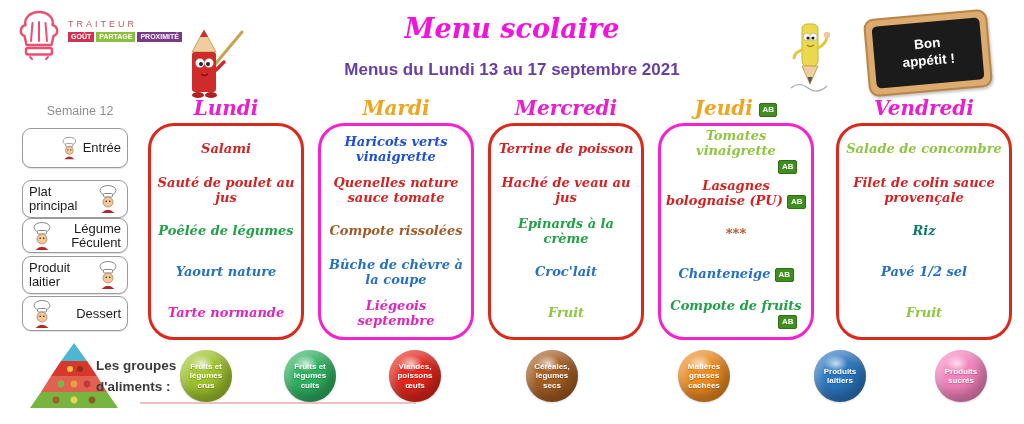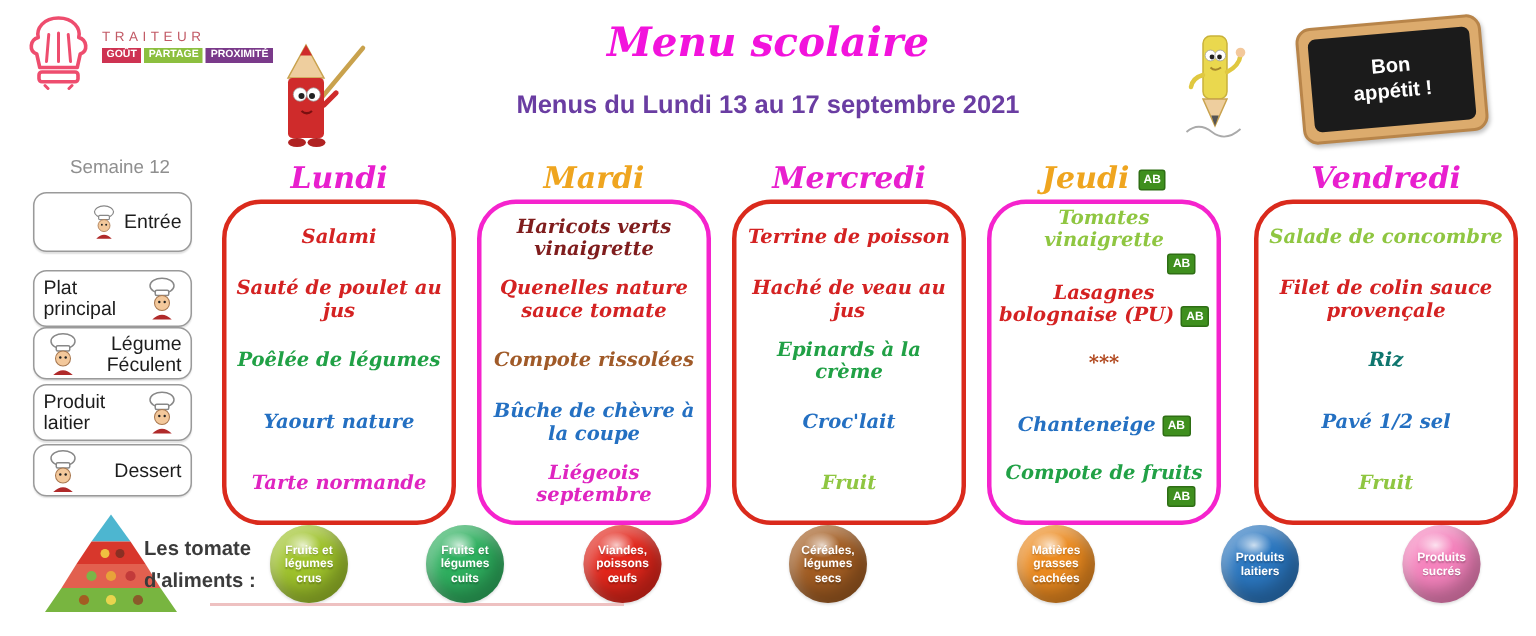--- a/index.html
+++ b/index.html
@@ -40,21 +40,21 @@
   .cat-box:nth-child(1){top:128px;height:40px;padding-left:36px;}
   .cat-box:nth-child(2){top:180px;height:38px;}
   .cat-box:nth-child(3){top:218px;height:35px;}
   .cat-box:nth-child(4){top:256px;height:38px;}
   .cat-box:nth-child(5){top:296px;height:35px;}
   .cat-label{flex:1;font-size:13px;color:#1c1c1c;line-height:1.05;}
   .icon-left .cat-label{text-align:right;}
   .icon-right .cat-label{text-align:left;}
 
   
-  .day-col{position:absolute;top:106px;width:156px;}
+  .day-col{position:absolute;top:96px;width:156px;}
   .day-col:nth-child(1){left:148px;} .day-col:nth-child(2){left:318px;}
   .day-col:nth-child(3){left:488px;} .day-col:nth-child(4){left:658px;}
   .day-col:nth-child(5){left:836px;width:176px;}
   .day-name{height:26px;text-align:center;font-family:"DejaVu Serif",serif;
             font-style:italic;font-weight:bold;font-size:20px;line-height:24px;}
   .day-box{height:217px;border:3px solid;border-radius:26px;background:#fff;
            display:grid;grid-template-rows:repeat(5,1fr);padding:3px 4px;box-sizing:border-box;margin-top:1px;}
   .menu-item{display:flex;flex-direction:column;align-items:center;justify-content:center;
              text-align:center;font-family:"DejaVu Serif",serif;font-style:italic;font-weight:bold;
              font-size:13px;line-height:1.12;}
@@ -221,21 +221,21 @@
           </div>
           <div class="menu-item">
             <span style="color: rgb(223, 37, 192);">Tarte normande</span>
           </div>
         </div>
       </div>
       <div class="day-col">
         <div class="day-name" style="color: rgb(239, 165, 31);"><span>Mardi</span></div>
         <div class="day-box" style="border-color: rgb(245, 35, 205);">
           <div class="menu-item">
-            <span style="color: #7f1d1d; font-style: italic;">Haricots verts vinaigrette</span>
+            <span style="color: #1d4ed8; font-style: italic;">Haricots verts vinaigrette</span>
           </div>
           <div class="menu-item">
             <span style="color: rgb(212, 34, 34);">Quenelles nature sauce tomate</span>
           </div>
           <div class="menu-item">
             <span style="color: rgb(160, 90, 40);">Compote rissolées</span>
           </div>
           <div class="menu-item">
             <span style="color: rgb(36, 112, 194);">Bûche de chèvre à la coupe</span>
           </div>
@@ -315,21 +315,21 @@
     <polygon points="15,52 81,52 92,68 4,68" fill="#78b540"></polygon>
     <circle cx="44" cy="29" r="3" fill="#f0c040"></circle>
       <circle cx="54" cy="29" r="3" fill="#8a2f23"></circle>
     <circle cx="35" cy="44" r="3.4" fill="#7ab648"></circle>
       <circle cx="48" cy="44" r="3.4" fill="#e8a23a"></circle>
       <circle cx="61" cy="44" r="3.4" fill="#c23a3a"></circle>
     <circle cx="30" cy="60" r="3.4" fill="#a35d22"></circle>
       <circle cx="48" cy="60" r="3.4" fill="#e8d44e"></circle>
       <circle cx="66" cy="60" r="3.4" fill="#8a5a2a"></circle>
   </svg>
-  <div id="groups-label">Les tomate d'aliments :</div>
+  <div id="groups-label">Les groupes d'aliments :</div>
   <div id="food-groups">
       <div class="fg-badge" style="background: rgb(159, 195, 43);">
         <div class="fg-shine"></div>
         <span>Fruits et légumes crus</span>
       </div>
       <div class="fg-badge" style="background: rgb(46, 176, 95);">
         <div class="fg-shine"></div>
         <span>Fruits et légumes cuits</span>
       </div>
       <div class="fg-badge" style="background: rgb(227, 38, 27);">

